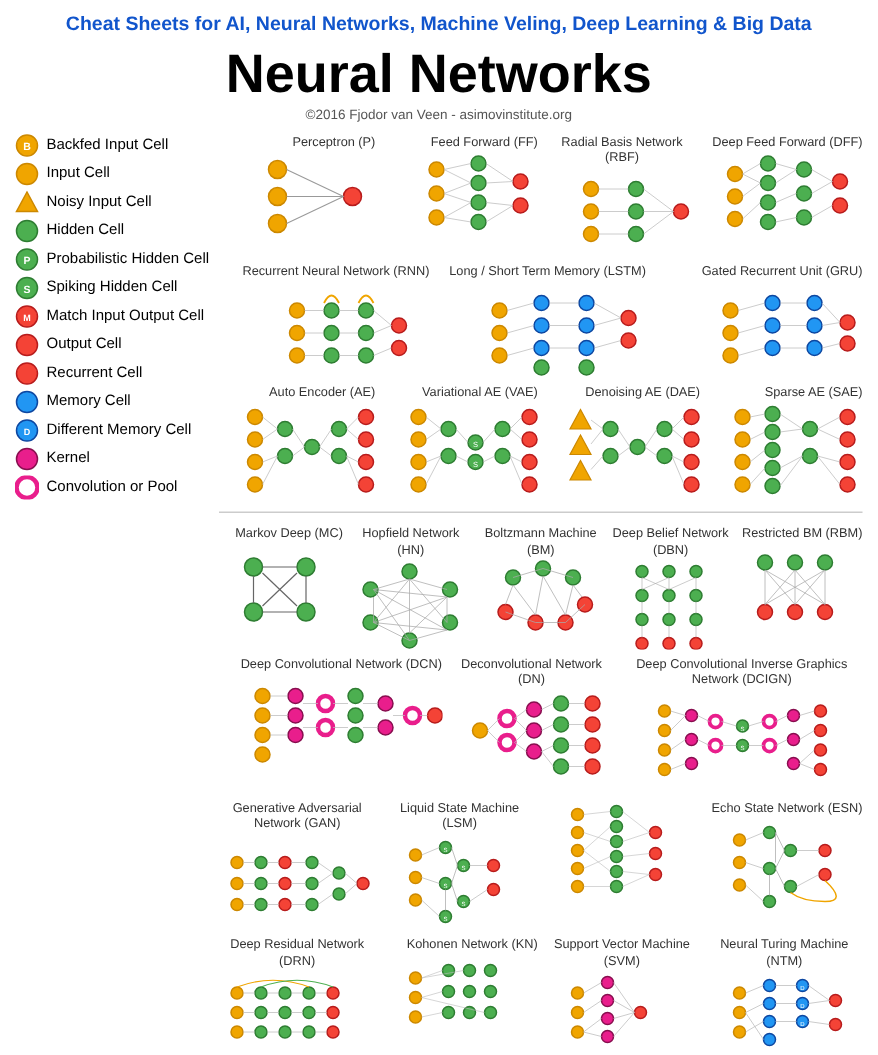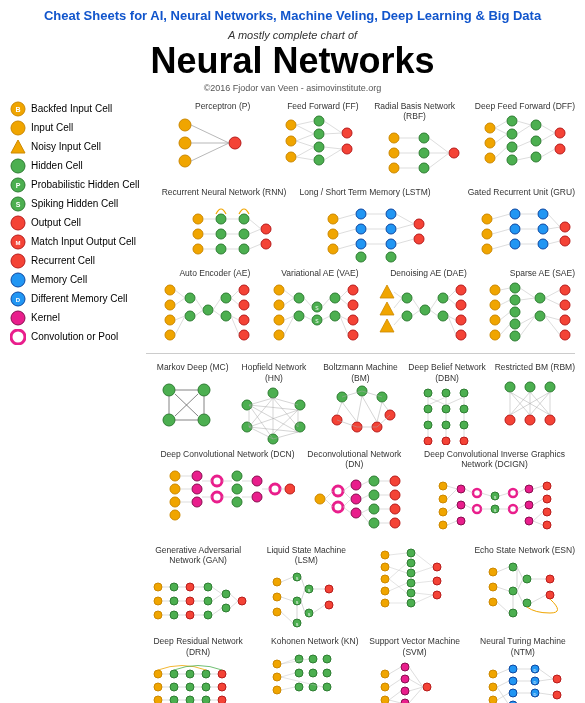--- a/index.html
+++ b/index.html
@@ -90,21 +90,20 @@
       border-top: 1px solid #ccc;
       margin: 4px 0;
     }
   </style>
 </head>
 <body>
 
 <div class="page-container">
   <div class="page-title">Cheat Sheets for AI, Neural Networks, Machine Veling, Deep Learning &amp; Big Data</div>
 
-  <div class="subtitle-italic">A mostly complete chart of</div>
   <div class="main-title">Neural Networks</div>
   <div class="credit">©2016 Fjodor van Veen - asimovinstitute.org</div>
 
   <div class="content-area">
 
     <div class="legend">
 
       <div class="legend-item">
         <svg width="16" height="16" style="margin-right:5px;flex-shrink:0">
             <circle cx="8" cy="8" r="7" fill="#f0a500" stroke="#cc8800" stroke-width="1"></circle>
@@ -140,29 +139,29 @@
       <div class="legend-item">
         <svg width="16" height="16" style="margin-right:5px;flex-shrink:0">
             <circle cx="8" cy="8" r="7" fill="#4caf50" stroke="#2e7d32" stroke-width="1"></circle>
             <text x="8" y="11" text-anchor="middle" font-size="7" fill="white" font-weight="bold">S</text>
           </svg>
         <span>Spiking Hidden Cell</span>
       </div>
       <div class="legend-item">
         <svg width="16" height="16" style="margin-right:5px;flex-shrink:0">
             <circle cx="8" cy="8" r="7" fill="#f44336" stroke="#b71c1c" stroke-width="1"></circle>
+            <text x="8" y="11" text-anchor="middle" font-size="6" fill="white" font-weight="bold">M</text>
+          </svg>
+        <span>Match Input Output Cell</span>
+      </div>
+      <div class="legend-item">
+        <svg width="16" height="16" style="margin-right:5px;flex-shrink:0">
+            <circle cx="8" cy="8" r="7" fill="#f44336" stroke="#b71c1c" stroke-width="1"></circle>
           </svg>
         <span>Output Cell</span>
-      </div>
-      <div class="legend-item">
-        <svg width="16" height="16" style="margin-right:5px;flex-shrink:0">
-            <circle cx="8" cy="8" r="7" fill="#f44336" stroke="#b71c1c" stroke-width="1"></circle>
-            <text x="8" y="11" text-anchor="middle" font-size="6" fill="white" font-weight="bold">M</text>
-          </svg>
-        <span>Match Input Output Cell</span>
       </div>
       <div class="legend-item">
         <svg width="16" height="16" style="margin-right:5px;flex-shrink:0">
             <circle cx="8" cy="8" r="7" fill="#f44336" stroke="#b71c1c" stroke-width="1"></circle>
           </svg>
         <span>Recurrent Cell</span>
       </div>
       <div class="legend-item">
         <svg width="16" height="16" style="margin-right:5px;flex-shrink:0">
             <circle cx="8" cy="8" r="7" fill="#2196f3" stroke="#0d47a1" stroke-width="1"></circle>

